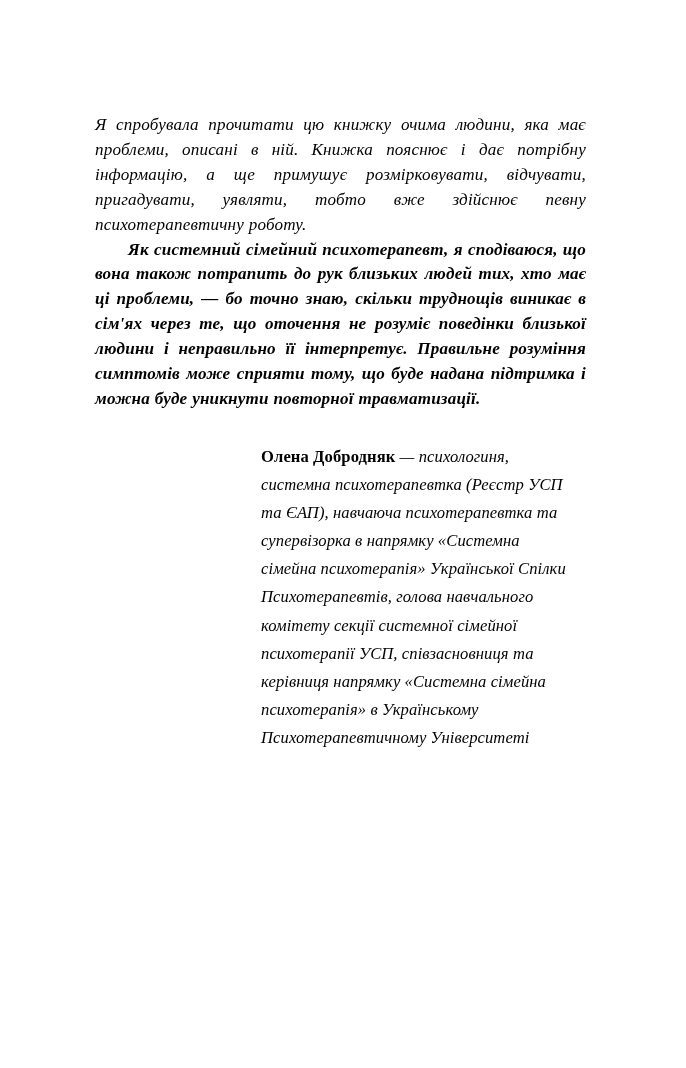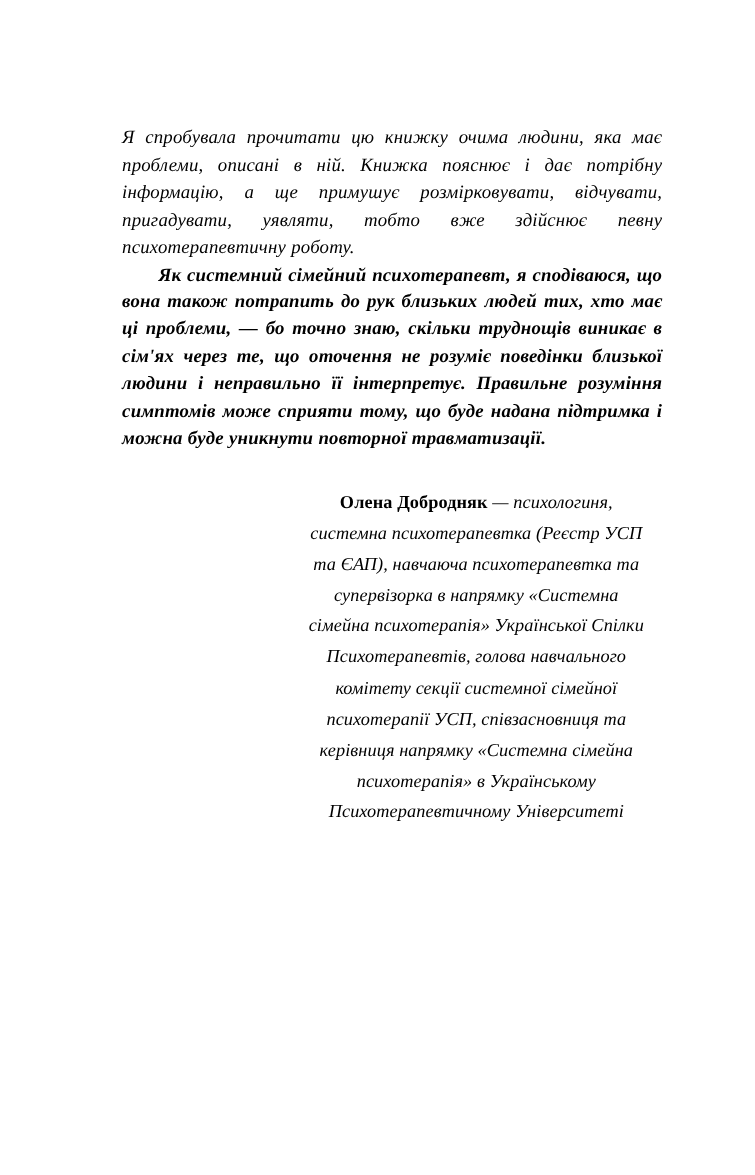--- a/index.html
+++ b/index.html
@@ -13,21 +13,21 @@
     height: 1068px;
     position: relative;
     overflow: hidden;
     font-family: "Liberation Serif", "DejaVu Serif", serif;
     color: #000000;
     -webkit-font-smoothing: antialiased;
   }
 
   .page {
     position: absolute;
-    left: 16px;
+    left: 0;
     top: 0;
     width: 582px;
     height: 1068px;
     background: #ffffff;
   }
 
   .text-column {
     position: absolute;
     left: 95px;
     top: 113px;
@@ -57,21 +57,21 @@
     left: 261px;
     top: 443px;
     width: 312px;
   }
 
   .bio-paragraph {
     margin: 0;
     font-style: italic;
     font-size: 16.6px;
     line-height: 28.1px;
-    text-align: center;
+    text-align: left;
     letter-spacing: 0.005em;
     color: #000000;
   }
 
   .bio-name {
     font-weight: bold;
     font-style: normal;
   }
 
   .bio-rest {

